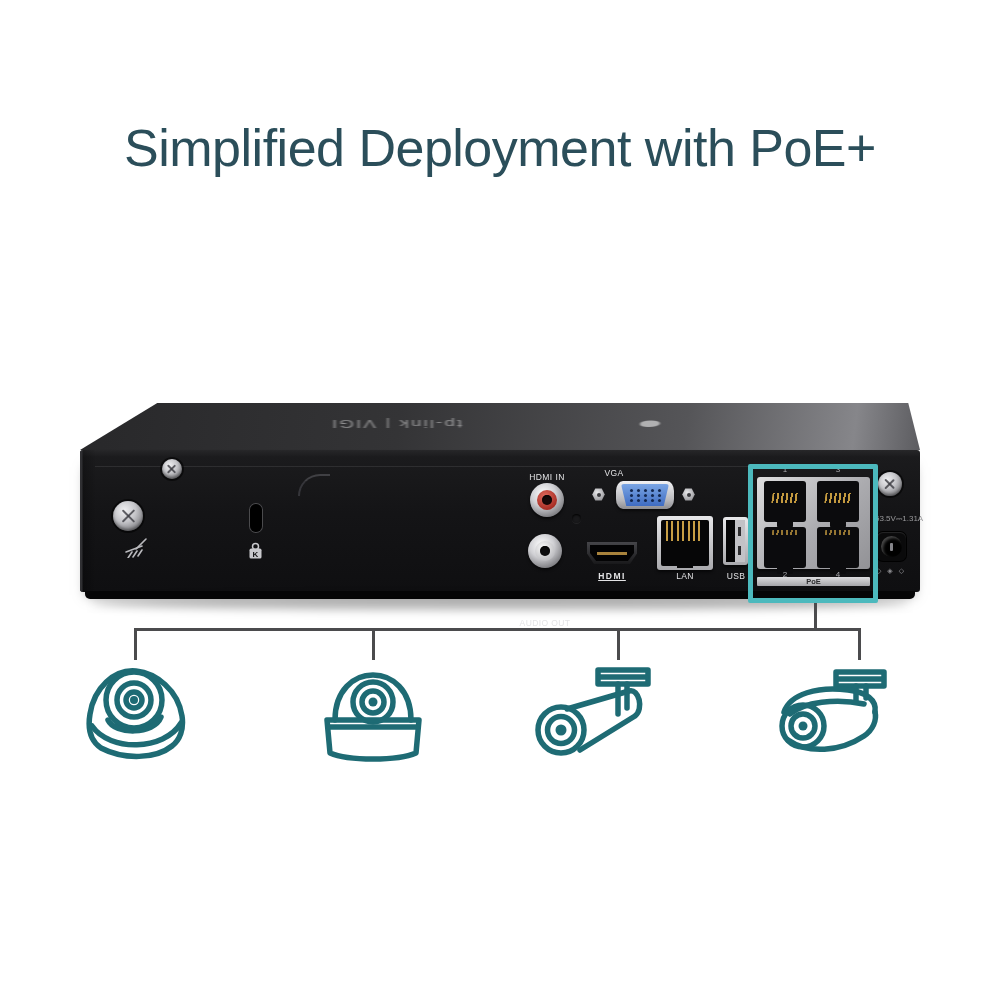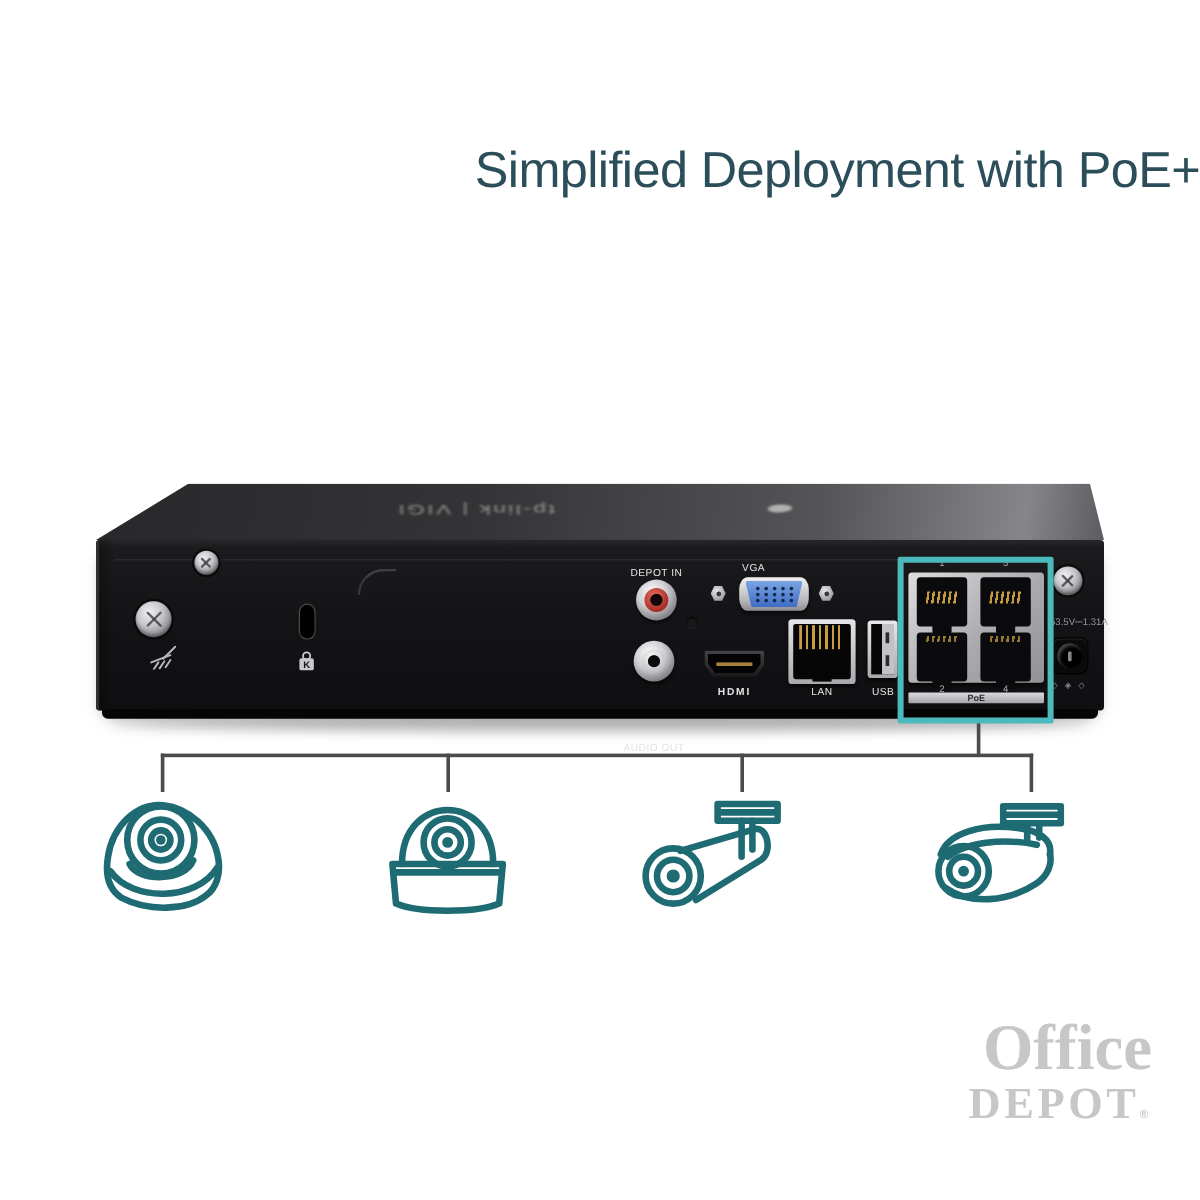--- a/index.html
+++ b/index.html
@@ -1,20 +1,20 @@
 <!DOCTYPE html>
 <html style="--title: #2b4e5a; --teal: #4cb9bd; --cam: #1e6b74; --line: #4b4b4d; --wm: #c7c7c9;"><head>
 <meta charset="utf-8">
 <style>
   html,body{margin:0;padding:0;background:#fff;}
   #stage{position:relative;width:1000px;height:1000px;background:#ffffff;overflow:hidden;
          font-family:"Liberation Sans",sans-serif;}
   
-  .title{position:absolute;left:0;right:0;top:118px;text-align:right;
-         font-size:42px;font-weight:400;letter-spacing:-0.5px;color:var(--title,#2b4e5a);}
+  .title{position:absolute;left:0;right:0;top:118px;text-align:center;
+         font-size:52px;font-weight:400;letter-spacing:-0.5px;color:var(--title,#2b4e5a);}
   
   .top-face{position:absolute;left:80px;top:403px;width:840px;height:47px;
             clip-path:polygon(9.2% 0%,98.6% 0%,100% 100%,0% 100%);
             background:linear-gradient(97deg,#28282a 0%,#343436 38%,#555558 72%,#86868a 92%,#5c5c60 100%);}
   .top-logo{position:absolute;left:250px;top:8px;width:330px;height:26px;display:flex;
             align-items:center;justify-content:space-between;
             transform:rotate(180deg) scaleY(0.6);filter:blur(1.3px);
             color:rgba(255,255,255,0.45);font-size:19px;letter-spacing:2px;white-space:nowrap;}
   .logo-mark{display:inline-block;width:20px;height:11px;background:rgba(255,255,255,0.55);
              border-radius:60% 40% 55% 45%;}
@@ -156,33 +156,33 @@
     </svg>
     <div class="kens" style="left:170px;top:54px;width:12px;height:28px;"></div>
     <svg style="position:absolute;left:168px;top:92px;" width="15" height="18" viewBox="0 0 15 18">
       <circle cx="7.5" cy="4.6" r="3" fill="none" stroke="#c9c9cd" stroke-width="1.5"></circle>
       <rect x="1.5" y="6.6" width="12" height="10" rx="1.6" fill="#c9c9cd"></rect>
       <text x="7.5" y="14.6" font-size="8" font-weight="bold" fill="#131315" text-anchor="middle" font-family="Liberation Sans, sans-serif">K</text>
     </svg>
     <div style="position:absolute;left:218px;top:24px;width:30px;height:20px;border-top:2px solid #404044;
                 border-left:2px solid #35353a;border-top-left-radius:30px;"></div>
 
-    <div class="plabel" style="left:432px;top:22px;width:70px;">DEPOT IN</div>
+    <div class="plabel" style="left:432px;top:22px;width:70px;">HDMI IN</div>
     <div class="rca" style="left:450px;top:33px;">
       <div class="ring red"></div>
       <div class="hole"></div>
     </div>
     <div class="minihole" style="left:492px;top:64px;"></div>
     <div class="rca" style="left:448px;top:84px;">
       <div class="ring white"></div>
       <div class="hole dark"></div>
     </div>
     <div class="plabel" style="left:425px;top:120px;width:80px;margin-top:48px;">AUDIO OUT</div>
 
-    <div class="plabel" style="left:528px;top:18px;width:40px;">VGA</div>
+    <div class="plabel" style="left:514px;top:18px;width:40px;">VGA</div>
     <div class="hex" style="left:512px;top:38px;"></div>
     <div class="hex" style="left:602px;top:38px;"></div>
     <div class="vga-shell" style="left:536px;top:31px;width:58px;height:28px;">
       <div class="vga-blue">
         <div class="vga-row">
             <i></i>
             <i></i>
             <i></i>
             <i></i>
             <i></i>
@@ -198,21 +198,21 @@
             <i></i>
             <i></i>
             <i></i>
             <i></i>
             <i></i>
           </div>
       </div>
     </div>
 
     <div class="hdmi" style="left:507px;top:92px;"></div>
-    <div class="plabel bold" style="left:507px;top:121px;width:50px;">HDMI</div>
+    <div class="plabel bold" style="left:507px;top:121px;width:50px;text-decoration:underline;">HDMI</div>
 
     <div class="lan" style="left:577px;top:66px;width:56px;height:54px;">
       <div class="in"></div>
       <div class="pins"></div>
       <div class="tab"></div>
     </div>
     <div class="plabel" style="left:585px;top:121px;width:40px;">LAN</div>
 
     <div class="usb" style="left:643px;top:67px;width:25px;height:48px;">
       <div class="in"></div>
@@ -282,18 +282,14 @@
     <path d="M82,18 L82,34"></path>
       <path d="M92,18 L92,30"></path>
     <path d="M10,44 C16,26 44,18 74,22 C92,24 103,32 101,44"></path>
     <path d="M16,46 C30,34 62,30 90,36"></path>
     <path d="M14,72 C34,86 66,84 90,68 C99,62 103,52 101,44"></path>
     <circle cx="29" cy="58" r="21"></circle>
     <circle cx="29" cy="58" r="12"></circle>
     <circle class="dot" cx="29" cy="58" r="4.5"></circle>
   </svg>
 
-  <div class="wm">
-    <div class="l1">Office</div>
-    <div class="l2"><span>DEPOT</span><span class="reg">®</span></div>
-  </div>
 
 </div>
 
 </body></html>

